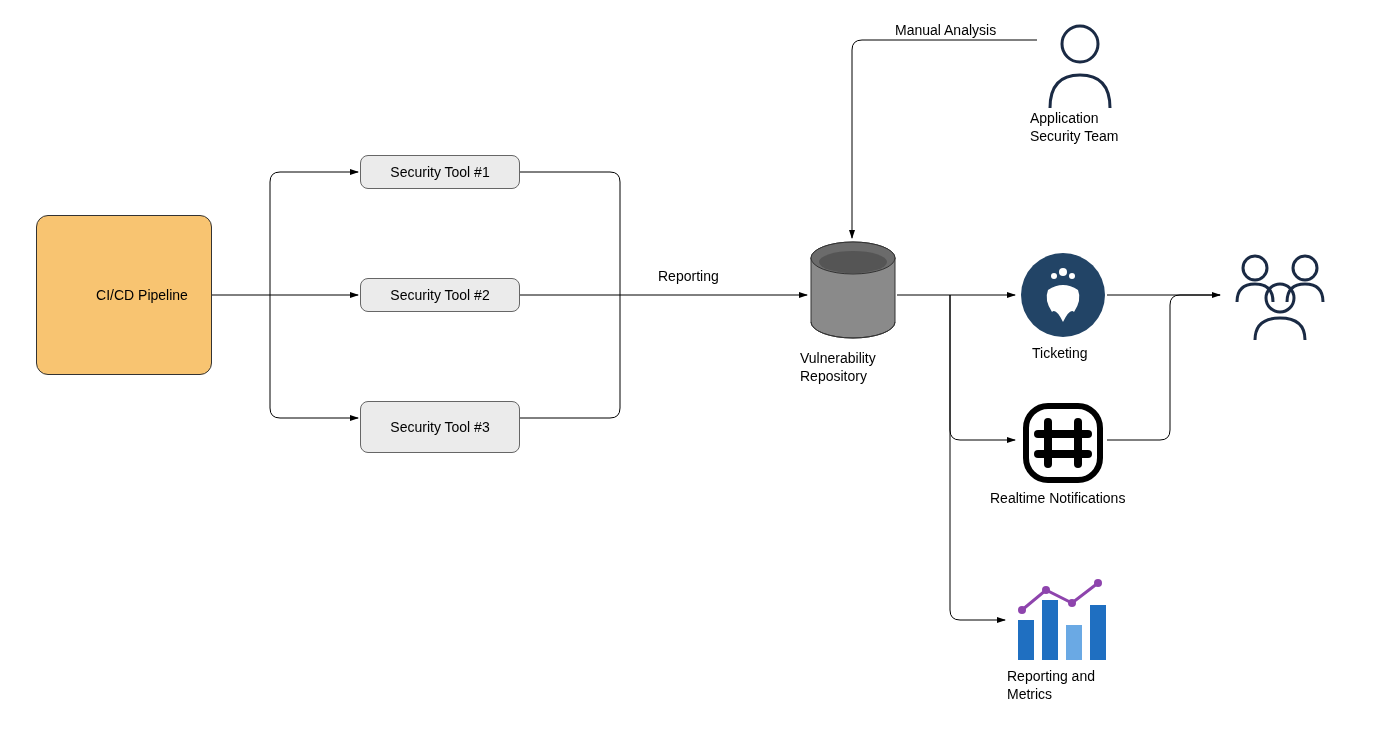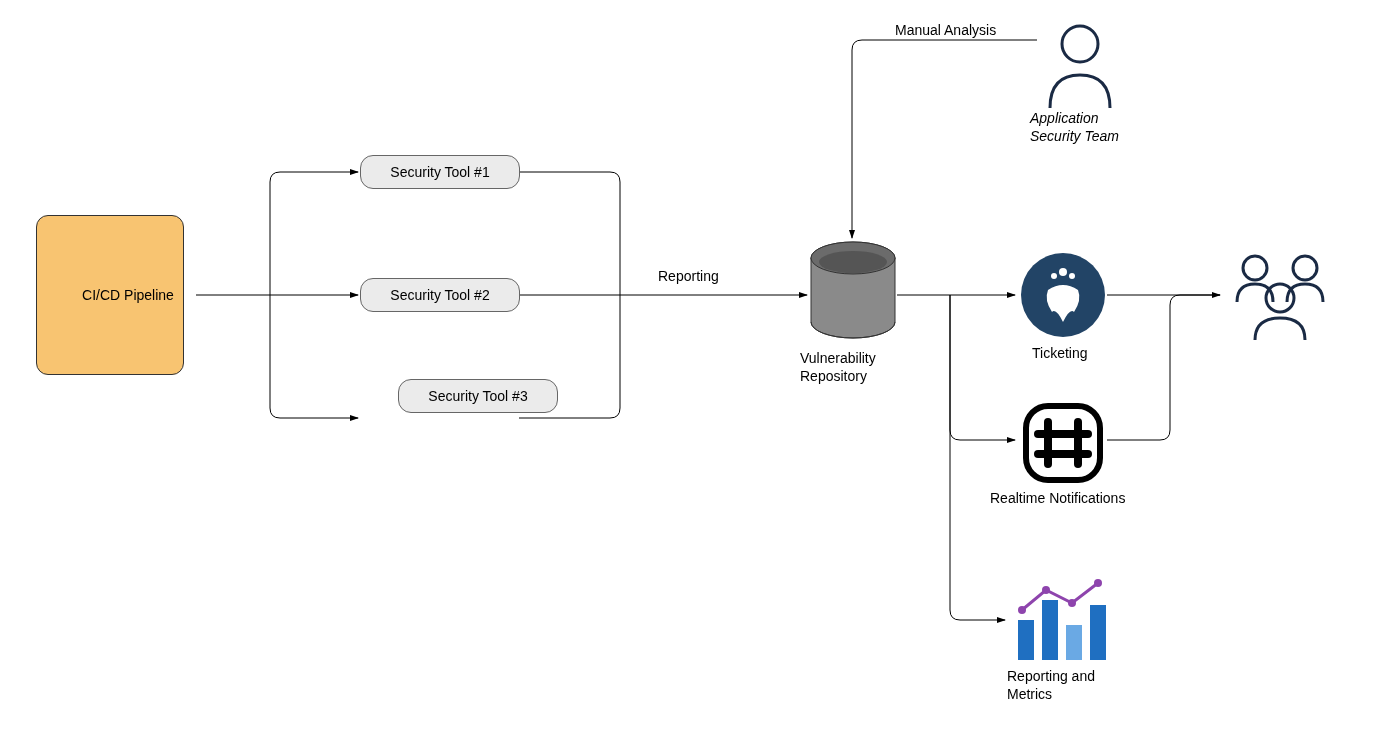--- a/index.html
+++ b/index.html
@@ -24,21 +24,21 @@
     box-sizing: border-box;
   }
   .pipeline {
     background: #f8c471;
     border: 1px solid #333;
     border-radius: 12px;
   }
   .tool {
     background: #ebebeb;
     border: 1px solid #666;
-    border-radius: 13px;
+    border-radius: 8px;
   }
   .label {
     position: absolute;
     text-align: left;
     line-height: 1.25;
   }
   svg.connectors {
     position: absolute;
     top: 0; left: 0;
     width: 1390px;
@@ -83,31 +83,31 @@
 
     <path d="M950 295 L950 430 Q950 440 960 440 L1015 440" stroke="#000" fill="none" stroke-width="1" marker-end="url(#arrow)"></path>
 
     <path d="M950 295 L950 610 Q950 620 960 620 L1005 620" stroke="#000" fill="none" stroke-width="1" marker-end="url(#arrow)"></path>
 
     <path d="M1107 295 L1220 295" stroke="#000" fill="none" stroke-width="1" marker-end="url(#arrow)"></path>
 
     <path d="M1107 440 L1160 440 Q1170 440 1170 430 L1170 305 Q1170 295 1180 295 L1220 295" stroke="#000" fill="none" stroke-width="1"></path>
   </svg>
 
-  <div class="box pipeline" style="left:36px; top:215px; width:148px; height:160px;padding-left:36px;">
+  <div class="box pipeline" style="left:36px; top:215px; width:176px; height:160px;padding-left:36px;">
     <span>CI/CD Pipeline</span>
   </div>
 
   <div class="box tool" style="left:360px; top:155px; width:160px; height:34px;">
     <span>Security Tool #1</span>
   </div>
   <div class="box tool" style="left:360px; top:278px; width:160px; height:34px;text-align:center;">
     <span>Security Tool #2</span>
   </div>
-  <div class="box tool" style="left:360px; top:379px; width:160px; height:34px;margin-left:38px;">
+  <div class="box tool" style="left:360px; top:401px; width:160px; height:52px;">
     <span>Security Tool #3</span>
   </div>
 
   <div class="label" style="left:658px; top:268px;">Reporting</div>
 
   <div class="icon-wrap" style="left:808px; top:240px;">
     <svg width="90" height="110" viewBox="0 0 90 110">
       <ellipse cx="45" cy="18" rx="42" ry="16" fill="#6b6b6b" stroke="#333"></ellipse>
       <path d="M3 18 L3 82 A42 16 0 0 0 87 82 L87 18" fill="#8a8a8a" stroke="#333"></path>
       <ellipse cx="45" cy="18" rx="42" ry="16" fill="#6b6b6b" stroke="#333"></ellipse>
@@ -122,21 +122,21 @@
 
   <div class="label" style="left:895px; top:22px;">Manual Analysis</div>
 
   <div class="icon-wrap" style="left:1040px; top:20px;">
     <svg width="80" height="90" viewBox="0 0 80 90">
       <circle cx="40" cy="24" r="18" fill="none" stroke="#1a2a44" stroke-width="3"></circle>
       <path d="M10 88 Q10 55 40 55 Q70 55 70 88" fill="none" stroke="#1a2a44" stroke-width="3"></path>
     </svg>
   </div>
   <div class="label" style="left:1030px; top:110px; width:110px;">
-    <span style="white-space:pre-line;font-style:italic;">Application
+    <span style="white-space:pre-line;">Application
 Security Team</span>
   </div>
 
   <div class="icon-wrap" style="left:1018px; top:250px;">
     <svg width="90" height="90" viewBox="0 0 90 90">
       <circle cx="45" cy="45" r="42" fill="#224466"></circle>
       <g fill="#fff">
         <circle cx="36" cy="26" r="3"></circle>
         <circle cx="45" cy="22" r="4"></circle>
         <circle cx="54" cy="26" r="3"></circle>

